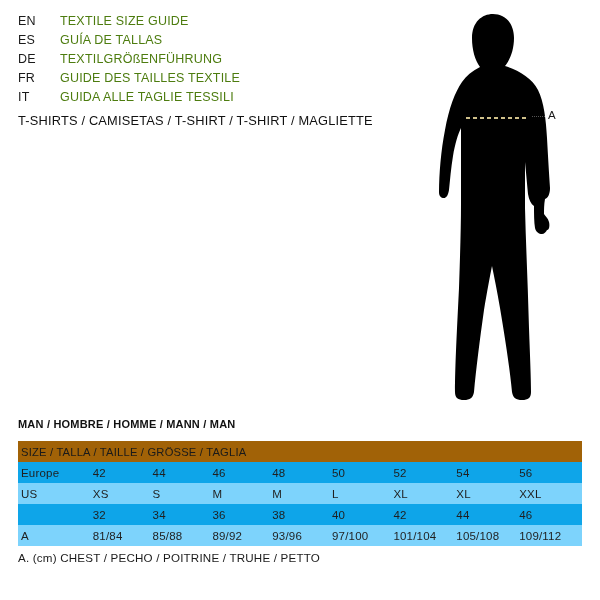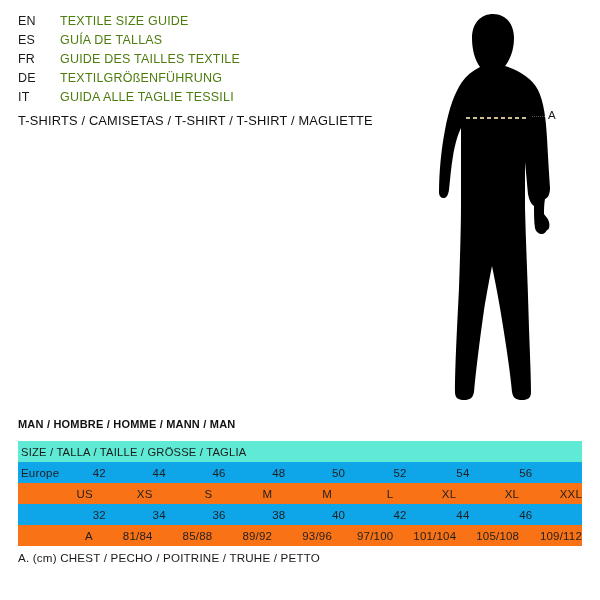--- a/index.html
+++ b/index.html
@@ -109,30 +109,29 @@
     font-size: 11.5px;
     color: #1f1f1f;
   }
   table.size-table td {
     padding: 0;
     height: 21px;
     vertical-align: middle;
     letter-spacing: 0.2px;
   }
   .row-header td {
-    background: #5eead4;
+    background: #a16207;
     font-size: 11.2px;
     color: #1a1a1a;
   }
   .row-shade td {
     background: #0ea5e9;
   }
   .row-plain td {
-    background: #f97316;
-    text-align: right;
+    background: #7dd3fc;
   }
   .col-label {
     width: 82px;
     padding-left: 3px !important;
   }
   .cell {
     width: 69px;
     text-align: left;
   }
 
@@ -154,26 +153,26 @@
   <div class="legend">
     <div class="legend-row">
       <div class="legend-code">EN</div>
       <div class="legend-text">TEXTILE SIZE GUIDE</div>
     </div>
     <div class="legend-row">
       <div class="legend-code">ES</div>
       <div class="legend-text">GUÍA DE TALLAS</div>
     </div>
     <div class="legend-row">
+      <div class="legend-code">DE</div>
+      <div class="legend-text">TEXTILGRÖßENFÜHRUNG</div>
+    </div>
+    <div class="legend-row">
       <div class="legend-code">FR</div>
       <div class="legend-text">GUIDE DES TAILLES TEXTILE</div>
-    </div>
-    <div class="legend-row">
-      <div class="legend-code">DE</div>
-      <div class="legend-text">TEXTILGRÖßENFÜHRUNG</div>
     </div>
     <div class="legend-row">
       <div class="legend-code">IT</div>
       <div class="legend-text">GUIDA ALLE TAGLIE TESSILI</div>
     </div>
   </div>
 
   <div class="garment">
     <div class="garment-line">T-SHIRTS / CAMISETAS / T-SHIRT / T-SHIRT / MAGLIETTE</div>
   </div>

